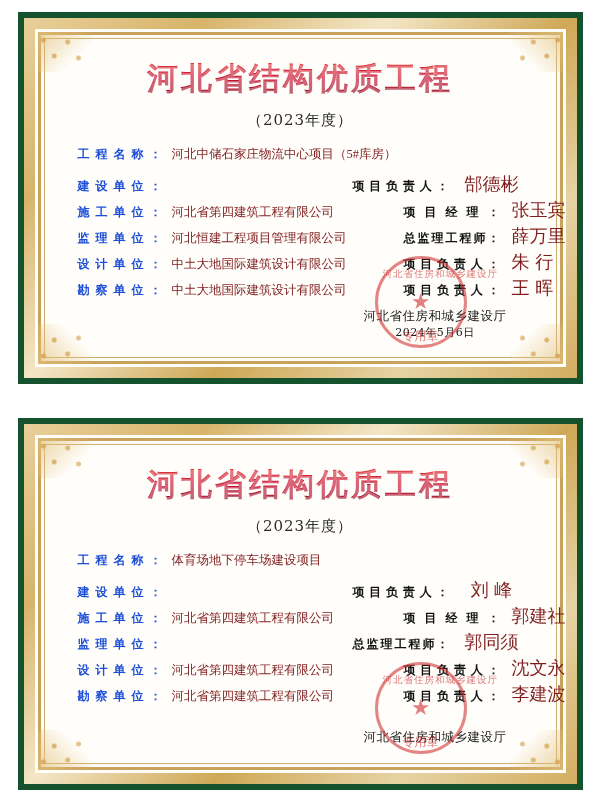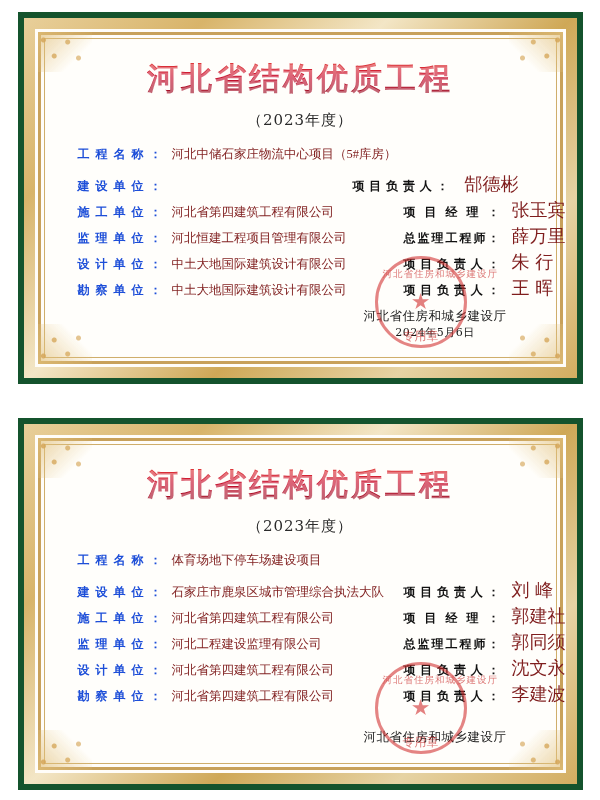--- a/index.html
+++ b/index.html
@@ -318,33 +318,31 @@
       <div class="cert-title">河北省结构优质工程</div>
       <div class="cert-year">（2023年度）</div>
 
       <div class="rows">
         <div class="row">
           <span class="lbl">工程名称：</span>
           <span class="val wide">体育场地下停车场建设项目</span>
         </div>
         <div class="row">
           <span class="lbl">建设单位：</span>
-          <span class="val wide">石家庄市鹿泉区城市管理综合执法大队</span>
           <span class="rlbl">项目负责人：</span>
           <span class="rval">刘 峰</span>
         </div>
         <div class="row">
           <span class="lbl">施工单位：</span>
           <span class="val wide">河北省第四建筑工程有限公司</span>
           <span class="rlbl">项目经理：</span>
           <span class="rval">郭建社</span>
         </div>
         <div class="row">
           <span class="lbl">监理单位：</span>
-          <span class="val wide">河北工程建设监理有限公司</span>
           <span class="rlbl">总监理工程师：</span>
           <span class="rval">郭同须</span>
         </div>
         <div class="row">
           <span class="lbl">设计单位：</span>
           <span class="val wide">河北省第四建筑工程有限公司</span>
           <span class="rlbl">项目负责人：</span>
           <span class="rval">沈文永</span>
         </div>
         <div class="row">

